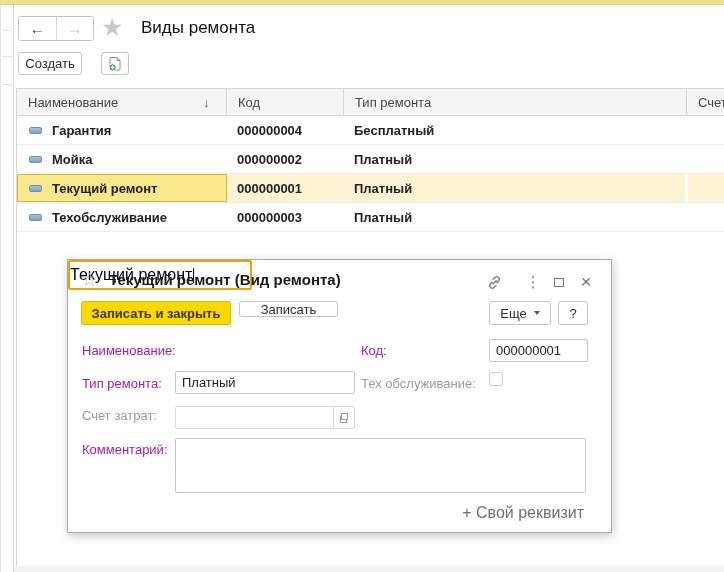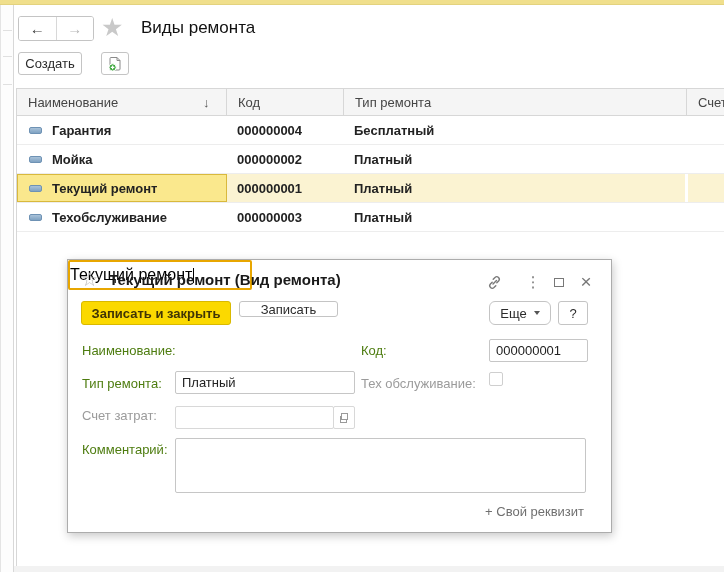--- a/index.html
+++ b/index.html
@@ -49,38 +49,38 @@
   .dlg-star{left:13px;top:10px;font-size:19px;color:#B5B5B5;line-height:20px;}
   .dlg-title{left:41px;top:11px;font-size:15px;font-weight:700;color:#1A1A1A;margin:0;}
   .ico-btn{position:absolute;top:13px;display:flex;align-items:center;justify-content:center;width:20px;height:18px;background:none;border:none;padding:0;cursor:pointer;color:#787878;font-family:inherit;}
   .lnk{left:416px;}
   .dots{left:455px;font-size:15px;}
   .maxi{left:481px;}
   .max-box{width:10px;height:9px;border:1px solid #787878;display:inline-block;box-sizing:border-box;}
   .clos{left:508px;font-size:19px;line-height:18px;}
   .btn-primary{position:absolute;left:13px;top:41px;width:150px;height:24px;background:#FBD900;border:1px solid #D9B900;border-radius:3px;font-size:13px;font-weight:700;color:#403505;display:flex;align-items:center;justify-content:center;cursor:pointer;font-family:inherit;box-sizing:border-box;}
   .btn-save{position:absolute;left:171px;top:41px;width:99px;height:16px;}
-  .btn-more{position:absolute;left:421px;top:41px;width:62px;height:24px;border-radius:6px;}
+  .btn-more{position:absolute;left:421px;top:41px;width:62px;height:24px;}
   .btn-help{position:absolute;left:490px;top:41px;width:30px;height:24px;}
   .caret{width:0;height:0;border-left:3.5px solid transparent;border-right:3.5px solid transparent;border-top:4px solid #555;display:inline-block;margin-left:7px;}
-  .f-label{position:absolute;font-size:13px;color:#4d7c0f;}
+  .f-label{position:absolute;font-size:13px;color:#a21caf;}
   .f-label.dim{color:#9B9B9B;}
   .field{position:absolute;box-sizing:border-box;border:1px solid #C6C6C6;border-radius:2px;background:#fff;font-size:13px;color:#222;padding:0 6px;font-family:inherit;}
   .name-field{left:107px;top:77px;width:180px;height:26px;border:2px solid #E8A600;border-radius:2px;display:flex;align-items:center;}
   .text-caret{display:inline-block;width:1px;height:15px;background:#000;margin-left:1px;}
   .code-field{left:421px;top:79px;width:99px;height:23px;}
   .type-field{left:107px;top:111px;width:180px;height:23px;}
   .acct-field{left:107px;top:146px;width:159px;height:23px;border-color:#D8D8D8;}
   .acct-btn{position:absolute;left:265px;top:146px;width:22px;height:23px;border:1px solid #D8D8D8;border-radius:2px;background:#fff;display:flex;align-items:center;justify-content:center;cursor:pointer;box-sizing:border-box;}
   .open-ico{position:relative;width:10px;height:10px;display:inline-block;}
   .open-ico::before{content:"";position:absolute;left:0;bottom:0;width:5px;height:5px;border:1px solid #9A9A9A;background:#fff;}
   .open-ico::after{content:"";position:absolute;right:0;top:0;width:5px;height:5px;border:1px solid #9A9A9A;background:#fff;}
   .checkbox{position:absolute;left:421px;top:112px;width:14px;height:14px;border:1px solid #CFCFCF;border-radius:2px;background:#fff;box-sizing:border-box;cursor:pointer;}
   .comment-field{position:absolute;left:107px;top:178px;width:411px;height:55px;border:1px solid #C6C6C6;border-radius:2px;resize:none;font-family:inherit;font-size:13px;box-sizing:border-box;padding:4px 6px;}
-  .footer-link{position:absolute;right:27px;top:244px;font-size:13px;color:#6F6F6F;text-decoration:none;cursor:pointer;}
+  .footer-link{position:absolute;right:27px;top:244px;font-size:16px;color:#6F6F6F;text-decoration:none;cursor:pointer;}
 </style>
 </head>
 <body>
 
 <div>
 
   <div class="abs top-strip"></div>
 
   <div class="abs left-rail">
     <span class="rail-mark" style="top:25px"></span>

